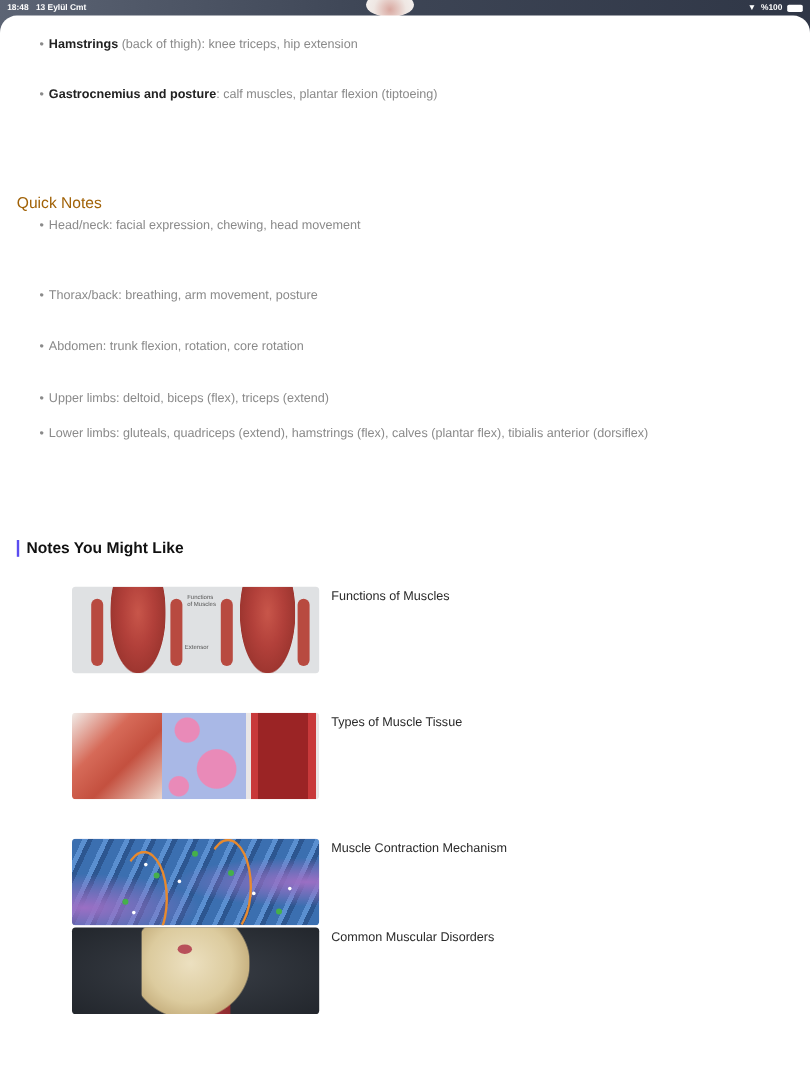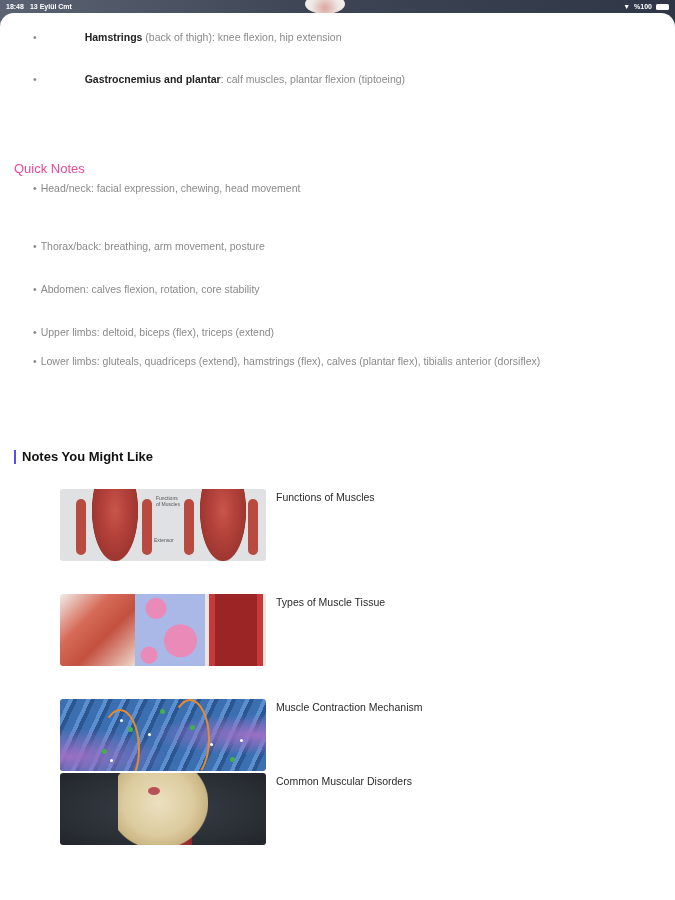--- a/index.html
+++ b/index.html
@@ -29,23 +29,23 @@
   .sheet {
     position: absolute; top: 13px; left: 0; width: 675px; height: 887px;
     background: #ffffff; border-radius: 14px 14px 0 0; z-index: 4;
     overflow: hidden;
   }
   .bullet-item {
     position: absolute; left: 33px; font-size: 10.5px; color: #8a8a8a;
     white-space: nowrap; line-height: 14px;
   }
   .bullet-item .dot { color: #8a8a8a; margin-right: 4px; }
-  .bullet-item b { color: #222; font-weight: bold; margin-left: 44px; }
+  .bullet-item b { color: #222; font-weight: bold; }
   .section-heading {
-    position: absolute; left: 14px; font-size: 13px; color: #ec4899; font-weight: normal;
+    position: absolute; left: 14px; font-size: 13px; color: #a16207; font-weight: normal;
   }
   .rec-heading {
     position: absolute; left: 14px; top: 437px; font-size: 13px; color: #111; font-weight: bold;
     padding-left: 6px; border-left: 2.5px solid #5a4cf0; line-height: 14px;
   }
   .card {
     position: absolute; left: 24px; width: 410px; height: 74px; display: flex; padding-left: 36px;
   }
   .thumb {
     width: 206px; height: 72px; border-radius: 3px; overflow: hidden; flex-shrink: 0;
@@ -100,36 +100,36 @@
     <span class="wifi-icon">▼</span>
     <span>%100</span>
     <span class="battery-icon"></span>
   </div>
 </div>
 <div class="peek-avatar"></div>
 
 <div class="sheet">
 
   <div class="bullet-item" style="top:17px">
-    <span class="dot">•</span><b>Hamstrings</b><span> (back of thigh): knee flexion, hip extension</span>
+    <span class="dot">•</span><b>Hamstrings</b><span> (back of thigh): knee triceps, hip extension</span>
   </div>
   <div class="bullet-item" style="top:59px">
-    <span class="dot">•</span><b>Gastrocnemius and plantar</b><span>: calf muscles, plantar flexion (tiptoeing)</span>
+    <span class="dot">•</span><b>Gastrocnemius and posture</b><span>: calf muscles, plantar flexion (tiptoeing)</span>
   </div>
 
   <div class="section-heading" style="top:148px">Quick Notes</div>
 
   <div class="bullet-item" style="top:168px">
     <span class="dot">•</span><span>Head/neck: facial expression, chewing, head movement</span>
   </div>
   <div class="bullet-item" style="top:226px">
     <span class="dot">•</span><span>Thorax/back: breathing, arm movement, posture</span>
   </div>
   <div class="bullet-item" style="top:269px">
-    <span class="dot">•</span><span>Abdomen: calves flexion, rotation, core stability</span>
+    <span class="dot">•</span><span>Abdomen: trunk flexion, rotation, core rotation</span>
   </div>
   <div class="bullet-item" style="top:312px">
     <span class="dot">•</span><span>Upper limbs: deltoid, biceps (flex), triceps (extend)</span>
   </div>
   <div class="bullet-item" style="top:341px">
     <span class="dot">•</span><span>Lower limbs: gluteals, quadriceps (extend), hamstrings (flex), calves (plantar flex), tibialis anterior (dorsiflex)</span>
   </div>
 
   <div class="rec-heading">Notes You Might Like</div>
 

